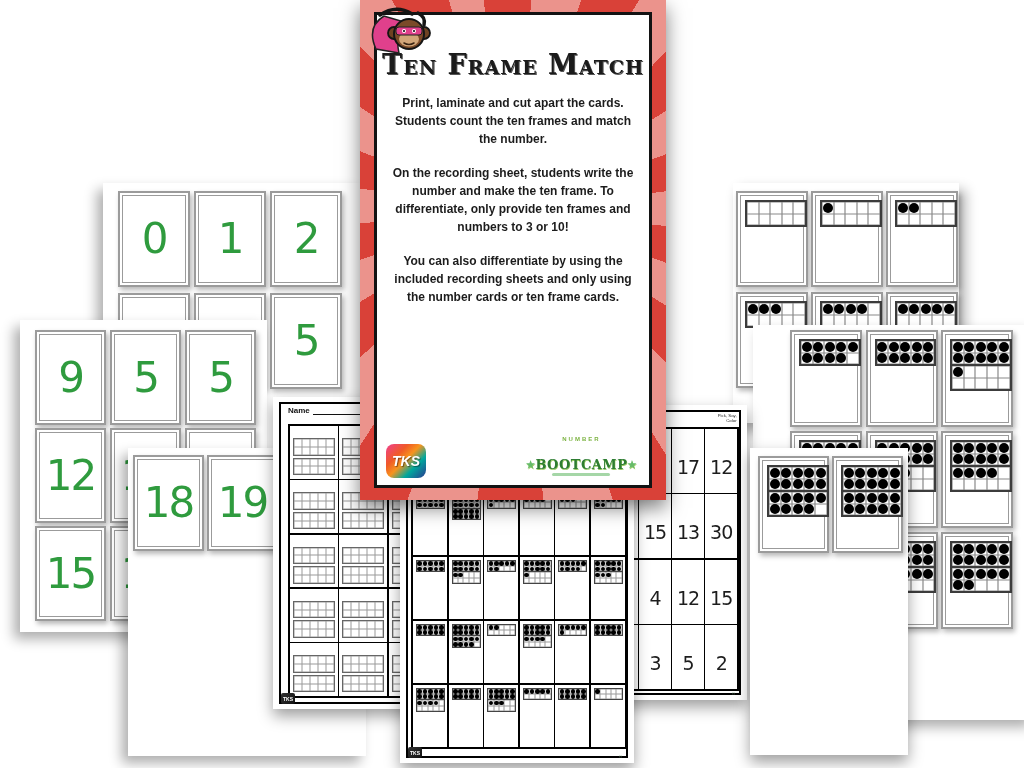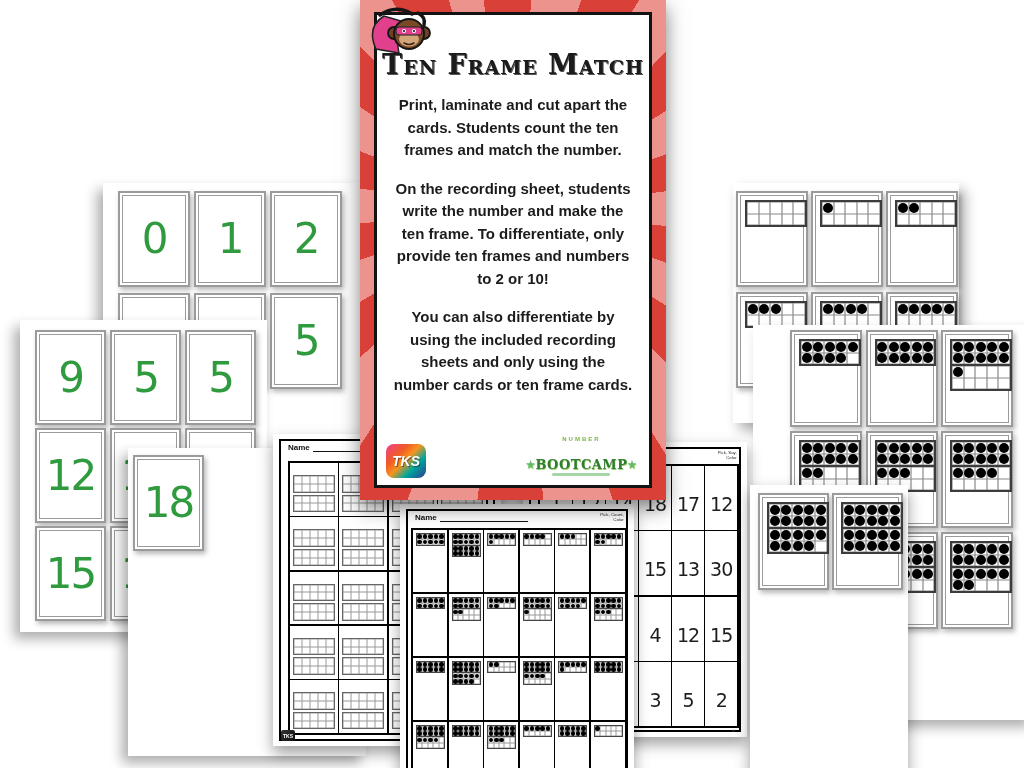--- a/index.html
+++ b/index.html
@@ -3,21 +3,21 @@
 <meta charset="utf-8">
 <style>
   html,body{margin:0;padding:0;background:#fff;}
   .canvas{position:relative;width:1024px;height:768px;overflow:hidden;background:#fff;
           font-family:"Liberation Sans",sans-serif;}
 
   
   .paper{position:absolute;background:#fff;}
   .sh-left{box-shadow:-6px 7px 12px rgba(0,0,0,.32);}
   .sh-right{box-shadow:6px 7px 12px rgba(0,0,0,.32);}
-  .sh-mid{box-shadow:0 7px 14px rgba(0,0,0,.38);margin-top:37px;}
+  .sh-mid{box-shadow:0 7px 14px rgba(0,0,0,.38);}
 
   
   .cardwrap{display:flex;flex-wrap:wrap;box-sizing:border-box;}
   .ncard{background:#fff;border:2px solid #9b9b9b;padding:2px;box-sizing:border-box;
          box-shadow:2px 3px 5px rgba(0,0,0,.28);}
   .ncard-in{border:1px solid #9b9b9b;width:100%;height:100%;box-sizing:border-box;
             display:flex;align-items:center;justify-content:center;}
   .nval{font-family:"DejaVu Sans",sans-serif;font-size:42px;font-weight:400;
         color:#2f9b3e;letter-spacing:-2px;line-height:1;}
   .tfcard .ncard-in{align-items:flex-start;justify-content:flex-start;padding:4px;}
@@ -54,21 +54,21 @@
   #instcard{left:360px;top:0;width:306px;height:500px;z-index:7;
             box-shadow:0 8px 18px rgba(0,0,0,.5);
             background:repeating-conic-gradient(from -8deg at 50% 42%,
               #d94138 0deg 13deg,#eb938c 13deg 26deg);}
   .inst-panel{position:absolute;inset:12px 14px 12px 14px;background:#fff;
               border:3px solid #131313;}
   .inst-title{margin-top:34px;text-align:center;font-family:"DejaVu Serif",serif;
               font-weight:700;font-size:27px;font-variant:small-caps;letter-spacing:1px;
               color:#1b1b1b;text-shadow:1px 1px 0 #555;}
   .inst-body{padding:14px 15px 0 15px;}
-  .inst-body p{margin:0 0 16px 0;text-align:center;font-size:15px;font-weight:700;
+  .inst-body p{margin:0 0 16px 0;text-align:center;font-size:12px;font-weight:700;
                line-height:1.5;color:#1c1c1c;font-family:"Liberation Sans",sans-serif;}
   .monkey{position:absolute;left:-9px;top:-8px;}
   .tks-big{position:absolute;left:9px;bottom:7px;width:40px;height:34px;border-radius:8px;
            background:linear-gradient(135deg,#ef3f8f 0%,#f05a28 30%,#f7941d 48%,#00a79d 70%,#2b3990 100%);
            display:flex;align-items:center;justify-content:center;color:#fff;font-weight:700;
            font-size:14px;font-style:italic;text-shadow:1px 1px 1px rgba(0,0,0,.45);}
   .bootcamp{position:absolute;right:12px;bottom:9px;text-align:center;line-height:1;}
   .bc-top{font-size:6px;font-weight:700;letter-spacing:2px;color:#7cb342;margin-bottom:1px;}
   .bc-main{font-family:"DejaVu Serif",serif;font-weight:700;font-size:13px;color:#2e7d32;
            letter-spacing:.5px;text-shadow:.5px .5px 0 #9ccc65;margin-top:16px;}
@@ -207,20 +207,25 @@
         </div>
       </div>
   </div>
   <div class="paper sh-left" id="sheetC">
     <div class="cardwrap" id="wrapC">
         <div class="ncard">
           <div class="ncard-in">
             <span class="nval">18</span>
           </div>
         </div>
+        <div class="ncard">
+          <div class="ncard-in">
+            <span class="nval">19</span>
+          </div>
+        </div>
       </div>
   </div>
 
   <div class="paper sh-right" id="sheetD">
     <div class="cardwrap" id="wrapD">
         <div class="ncard tfcard">
           <div class="ncard-in">
             <div>
               <div class="tf">
                 <i></i>
@@ -2591,21 +2596,21 @@
       </div>
     <div class="tks-mini">TKS</div>
     <div class="fineprint">©</div>
   </div>
 
   <div class="paper" id="instcard">
     <div class="inst-panel">
       <div class="inst-title">Ten Frame Match</div>
       <div class="inst-body">
         <p>Print, laminate and cut apart the cards. Students count the ten frames and match the number.</p>
-        <p>On the recording sheet, students write the number and make the ten frame. To differentiate, only provide ten frames and numbers to 2 or 10!</p>
+        <p>On the recording sheet, students write the number and make the ten frame. To differentiate, only provide ten frames and numbers to 3 or 10!</p>
         <p>You can also differentiate by using the included recording sheets and only using the number cards or ten frame cards.</p>
       </div>
       <div class="monkey">
         <svg width="70" height="64" viewBox="0 0 70 64">
           <path d="M8 42 Q-2 20 16 9 L36 15 Q27 28 31 46 Z" fill="#e0408c" stroke="#222" stroke-width="1.5"></path>
           <path d="M12 8 Q28 -3 44 7" stroke="#151515" fill="none" stroke-width="3.5" stroke-linecap="round"></path>
           <path d="M50 6 Q58 10 56 18" stroke="#151515" fill="none" stroke-width="3.5" stroke-linecap="round"></path>
           <circle cx="26" cy="26" r="6" fill="#6e4222" stroke="#151515" stroke-width="1.8"></circle>
           <circle cx="56" cy="26" r="6" fill="#6e4222" stroke="#151515" stroke-width="1.8"></circle>
           <circle cx="41" cy="27" r="15" fill="#7a4a28" stroke="#151515" stroke-width="2"></circle>

